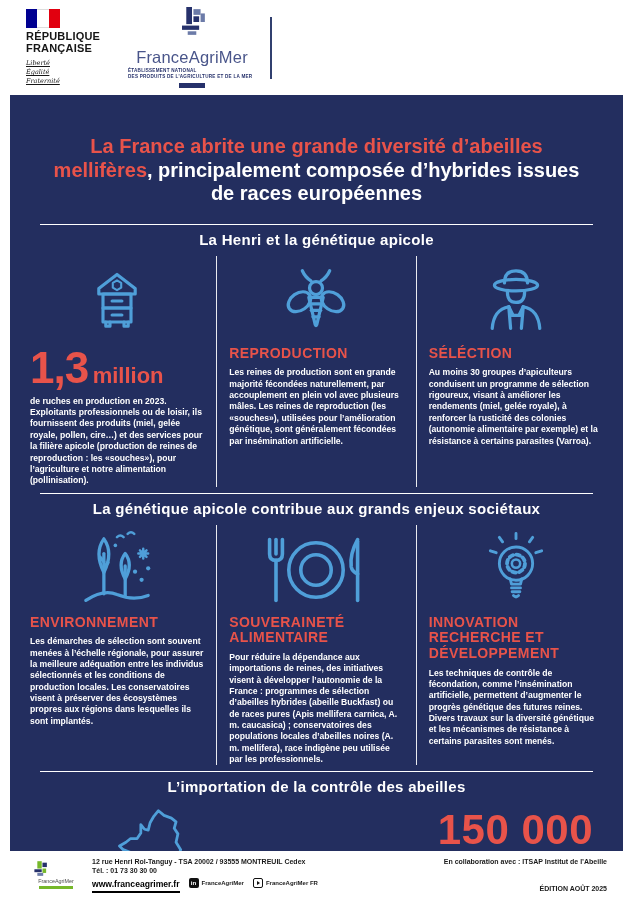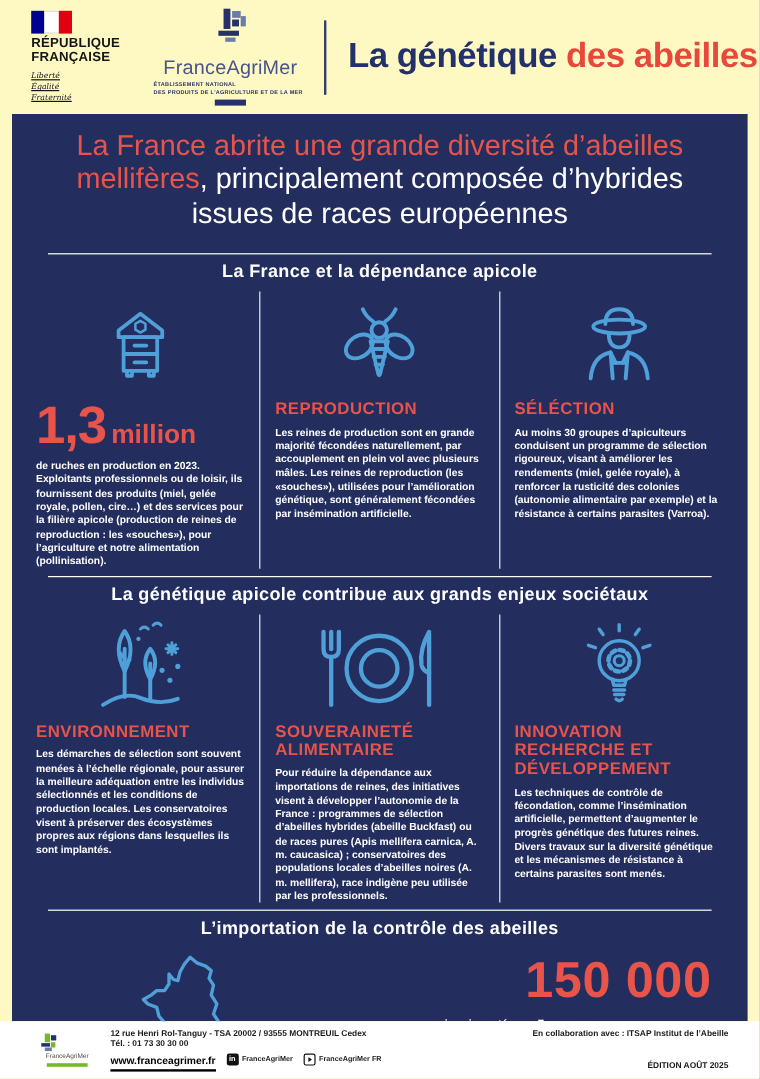--- a/index.html
+++ b/index.html
@@ -1,16 +1,16 @@
 <!DOCTYPE html>
 <html><head>
 <meta charset="utf-8">
 <style>
   html,body{margin:0;padding:0;background:#e9e9e9;}
-  .page{position:relative;width:633px;height:899px;margin:0 auto;background:#fef9c3;
+  .page{position:relative;width:633px;height:899px;margin:0 auto;background:#ffffff;
         font-family:"Liberation Sans",sans-serif;overflow:hidden;}
 
   
   .topbar{height:95px;display:flex;align-items:center;padding-left:26px;box-sizing:border-box;}
   .marianne{width:88px;flex:0 0 auto;}
   .flag{display:flex;width:34px;height:19px;margin-bottom:3px;}
   .flag span{flex:1;}
   .flag .b{background:#000091;}.flag .w{background:#ffffff;border-top:1px solid #ddd;border-bottom:1px solid #ddd;}
   .flag .r{background:#e1000f;}
   .rf-name{font-size:11px;font-weight:800;color:#161616;line-height:1.08;letter-spacing:.2px;}
@@ -20,21 +20,21 @@
   .fam-name{font-size:16.5px;font-weight:500;color:#49558a;letter-spacing:.2px;}
   .fam-sub{margin-top:1px;font-size:4.6px;font-weight:700;color:#26316b;letter-spacing:.25px;line-height:1.3;text-align:left;}
   .fam-bar{width:26px;height:5px;background:#26316b;margin:3px auto 0;}
   .vdiv{width:2px;height:62px;background:#31406f;margin:0 18px 0 14px;flex:0 0 auto;}
   .main-title{margin:0;font-size:29px;font-weight:700;letter-spacing:-.4px;white-space:nowrap;line-height:1;}
   .t-navy{color:#24306a;}
   .t-red{color:#e8483c;}
 
   
   .panel{margin:0 10px;height:756px;background:#232e5f;color:#ffffff;box-sizing:border-box;overflow:hidden;}
-  .banner{padding:13px 30px 12px;text-align:center;font-size:24px;font-weight:400;line-height:1.18;}
+  .banner{padding:40px 30px 12px;text-align:center;font-size:20px;font-weight:700;line-height:1.18;}
   .banner .hl{color:#e8534a;}
   .rule{border:none;border-top:1.5px solid #ffffff;margin:6px 30px;}
   .sec-title{margin:0 0 8px;text-align:center;font-size:15px;font-weight:700;letter-spacing:.3px;color:#ffffff;}
 
   .cols{display:flex;padding:0 8px;align-items:stretch;}
   .col{flex:1 1 0;padding:4px 12px 0;text-align:left;box-sizing:border-box;}
   .col + .col{border-left:1px solid rgba(255,255,255,.9);}
   .icon-box{height:82px;display:flex;align-items:center;justify-content:center;margin-bottom:4px;}
   .s1-cols{min-height:196px;}
   .s2-cols{min-height:222px;}
@@ -105,35 +105,31 @@
       <div class="fam-name">FranceAgriMer</div>
       <div class="fam-sub">
         <div>ÉTABLISSEMENT NATIONAL</div>
         <div>DES PRODUITS DE L'AGRICULTURE ET DE LA MER</div>
       </div>
       <div class="fam-bar"></div>
     </div>
 
     <div class="vdiv"></div>
 
-    <h1 class="main-title">
-      <span class="t-navy">La génétique</span>
-      <span class="t-red">des abeilles</span>
-    </h1>
   </header>
 
   <main class="panel">
 
     <div class="banner">
       <span class="hl">La France abrite une grande diversité d’abeilles mellifères</span><span>, principalement composée d’hybrides issues de races européennes</span>
     </div>
 
     <section>
       <hr class="rule">
-      <h2 class="sec-title">La France et la dépendance apicole</h2>
+      <h2 class="sec-title">La Henri et la génétique apicole</h2>
       <div class="cols s1-cols">
 
         <div class="col">
           <div class="icon-box">
             <svg width="70" height="70" viewBox="0 0 100 100" fill="none" stroke="#4f9fd9" stroke-width="4.5" stroke-linecap="round" stroke-linejoin="round">
               <path d="M24 40 V32 L50 12 L76 32 V40 Z"></path>
               <path d="M50 20.5 l6 3.5 v7 l-6 3.5 l-6 -3.5 v-7 Z" stroke-width="3"></path>
               <rect x="30" y="40" width="40" height="20"></rect>
               <rect x="30" y="60" width="40" height="20"></rect>
               <line x1="43" y1="50" x2="57" y2="50"></line>

